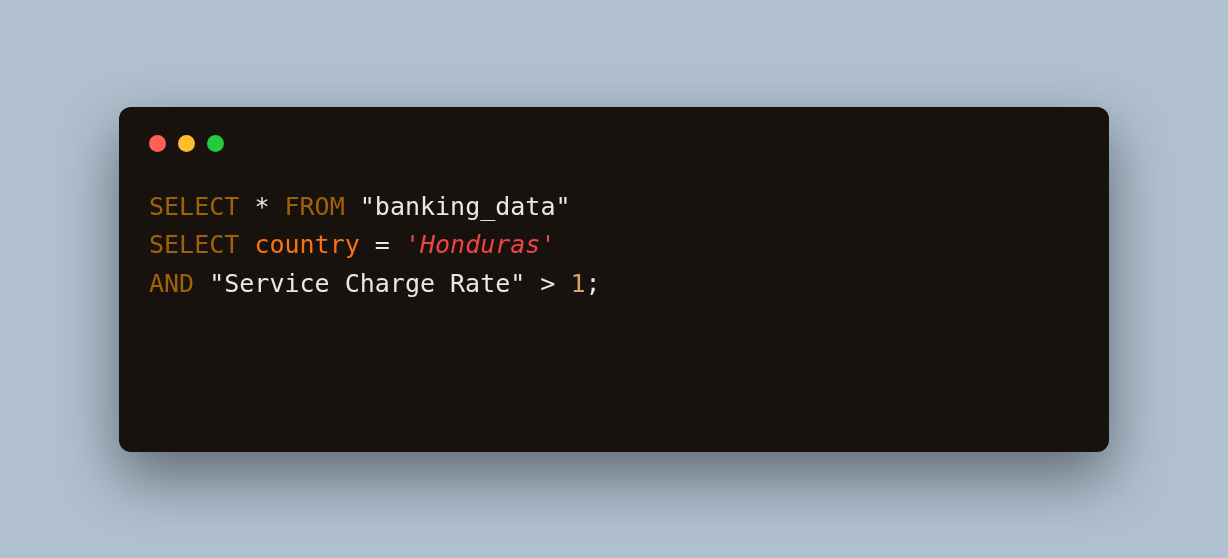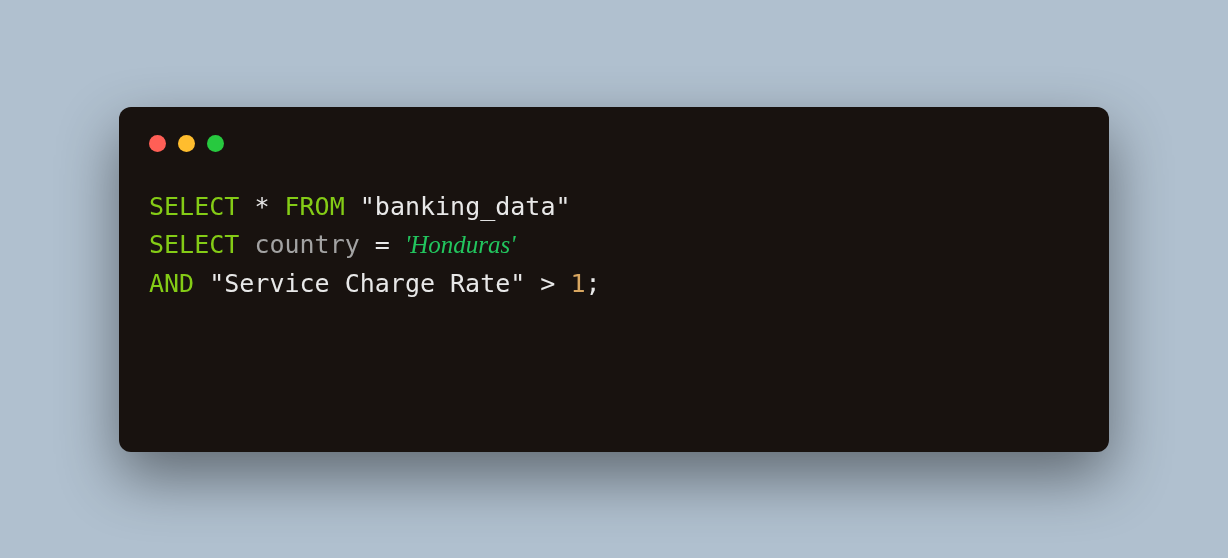--- a/index.html
+++ b/index.html
@@ -36,25 +36,25 @@
     }
     .light.red { background: #ff5f56; }
     .light.yellow { background: #ffbd2e; }
     .light.green { background: #27c93f; }
     .code {
       font-size: 25px;
       line-height: 1.55;
       color: #e8e8e8;
       white-space: pre;
     }
-    .kw { color: #84cc16; }
+    .kw { color: #a16207; }
     .str-d { color: #e8e8e8; }
-    .id { color: #a3a3a3; }
+    .id { color: #f97316; }
     .op { color: #e8e8e8; }
-    .str-s { color: #22c55e; font-style: italic; font-family: Liberation Serif, serif; }
+    .str-s { color: #ef4444; font-style: italic; }
     .num { color: #d8a660; }
     .punct { color: #e8e8e8; }
   </style>
 </head>
 <body>
 
 <div class="window">
   <div class="traffic-lights">
     <div class="light red"></div>
     <div class="light yellow"></div>

